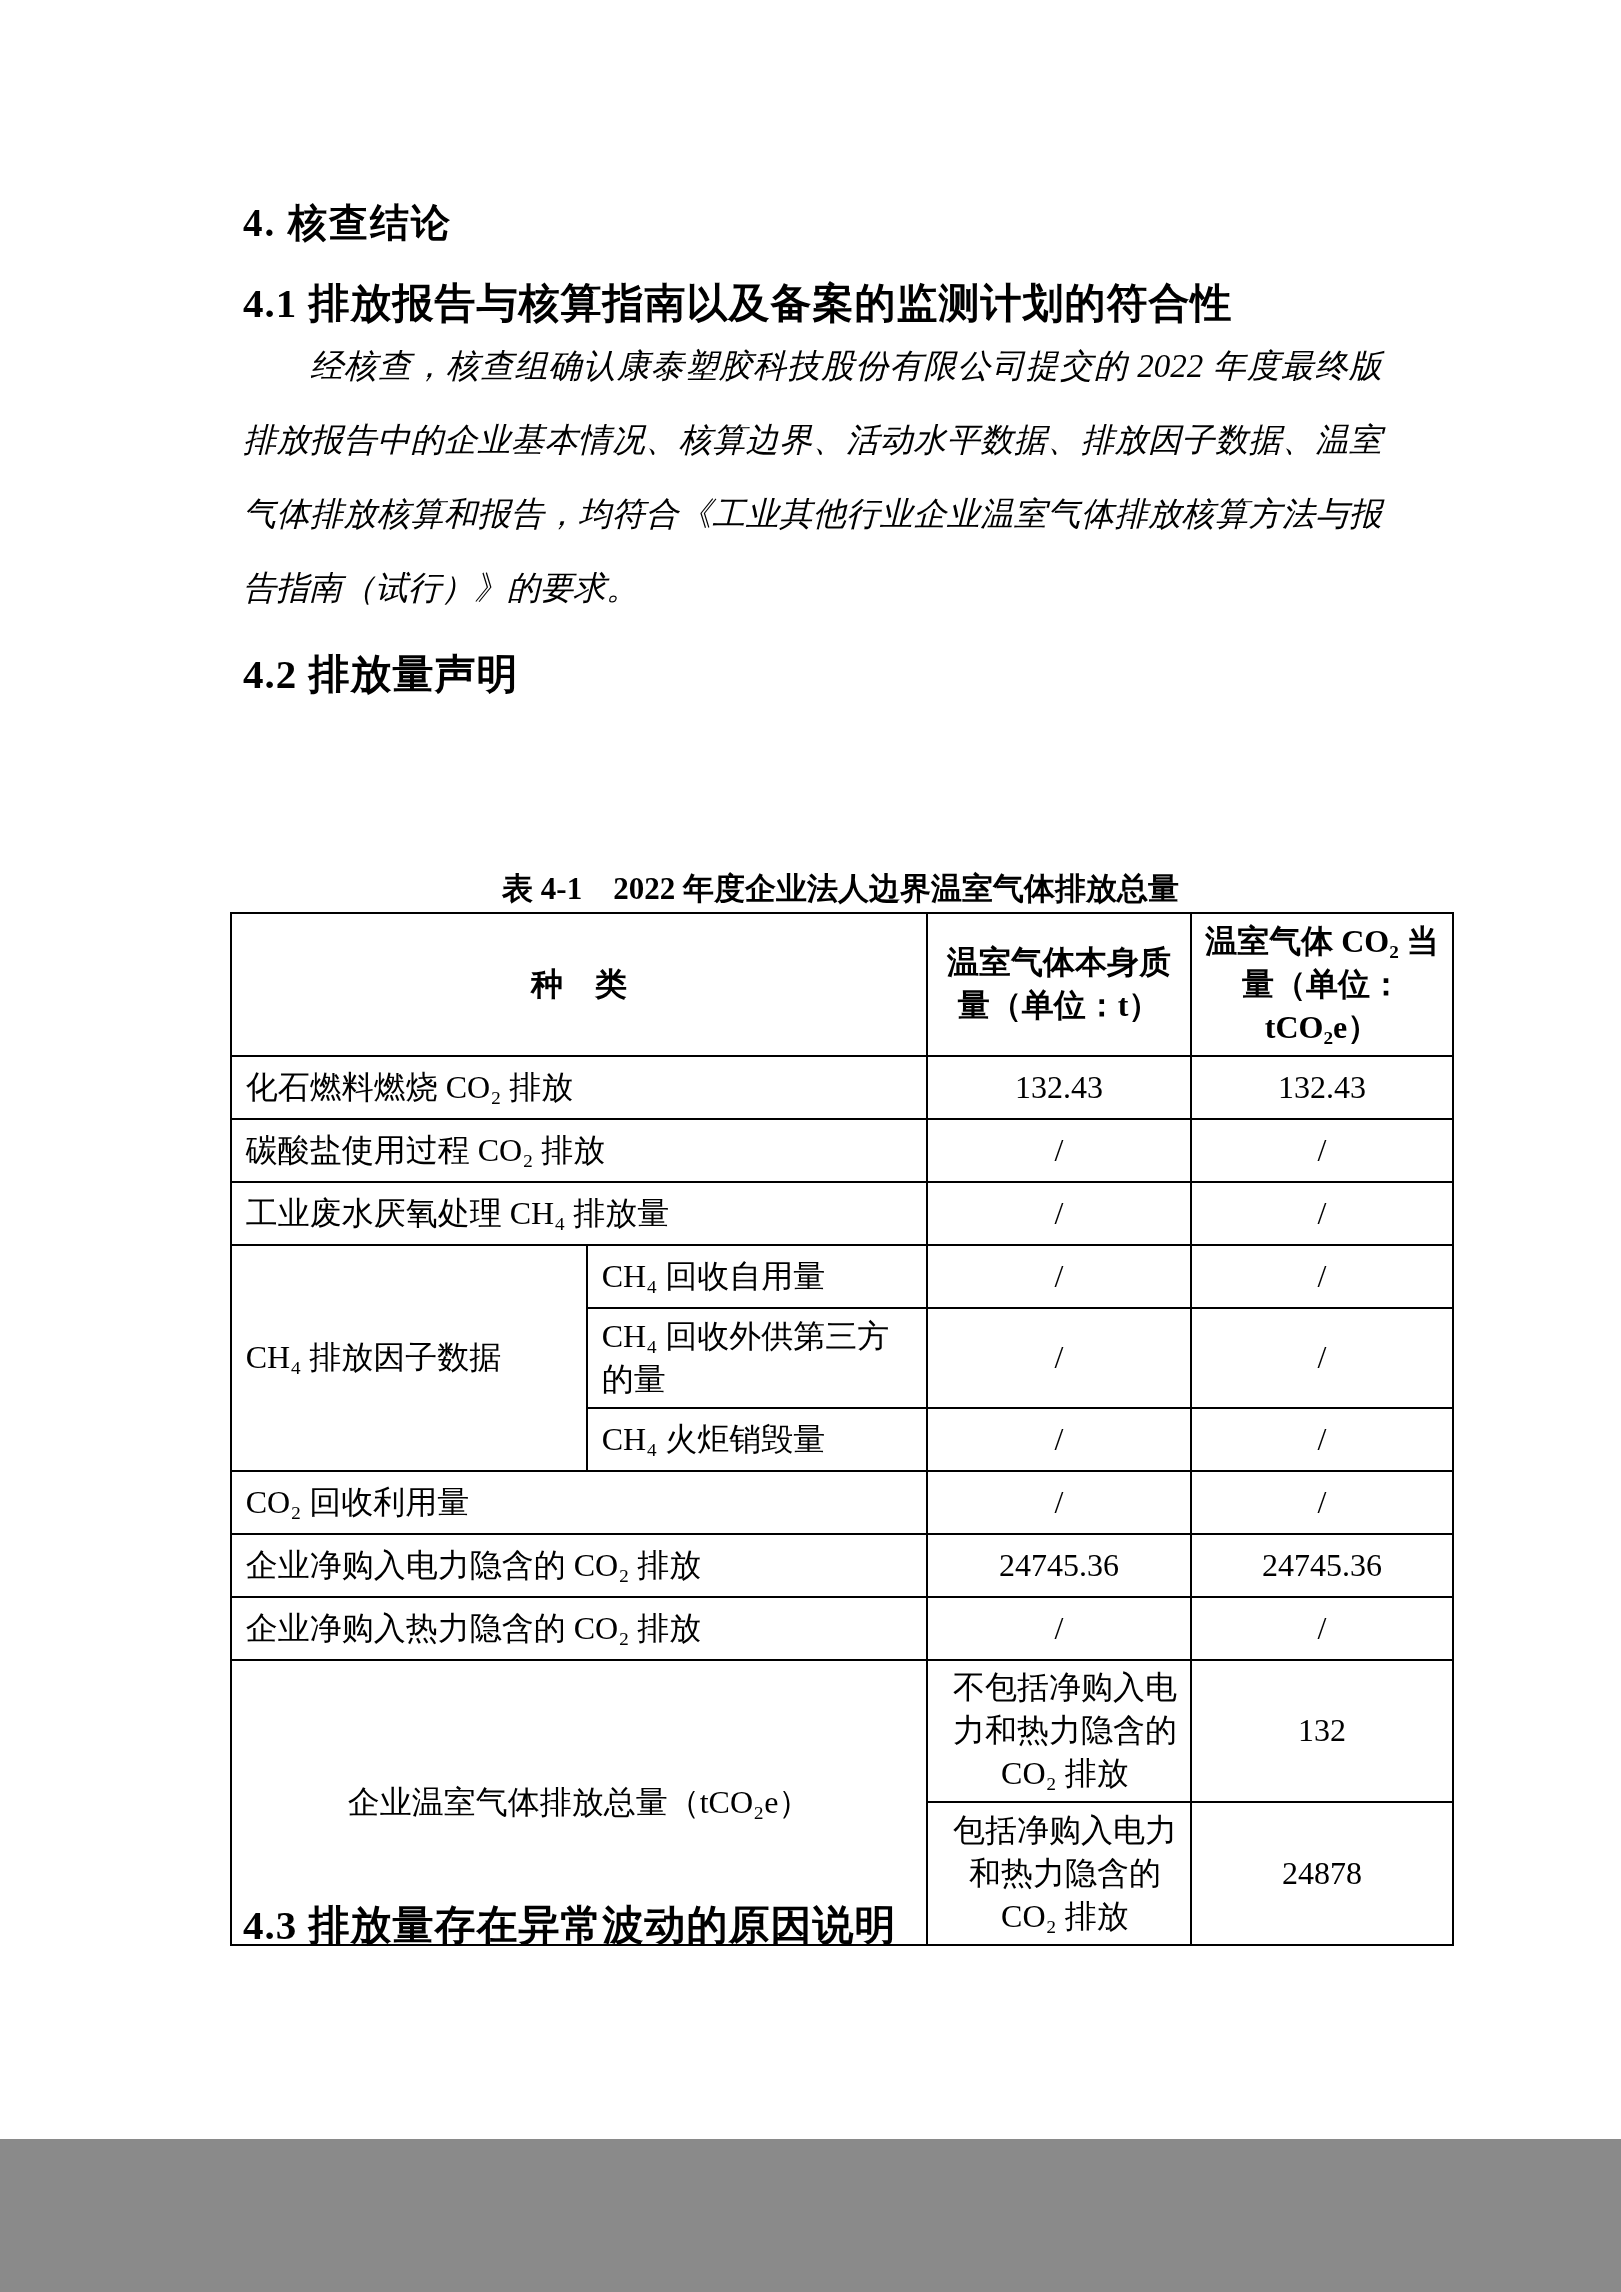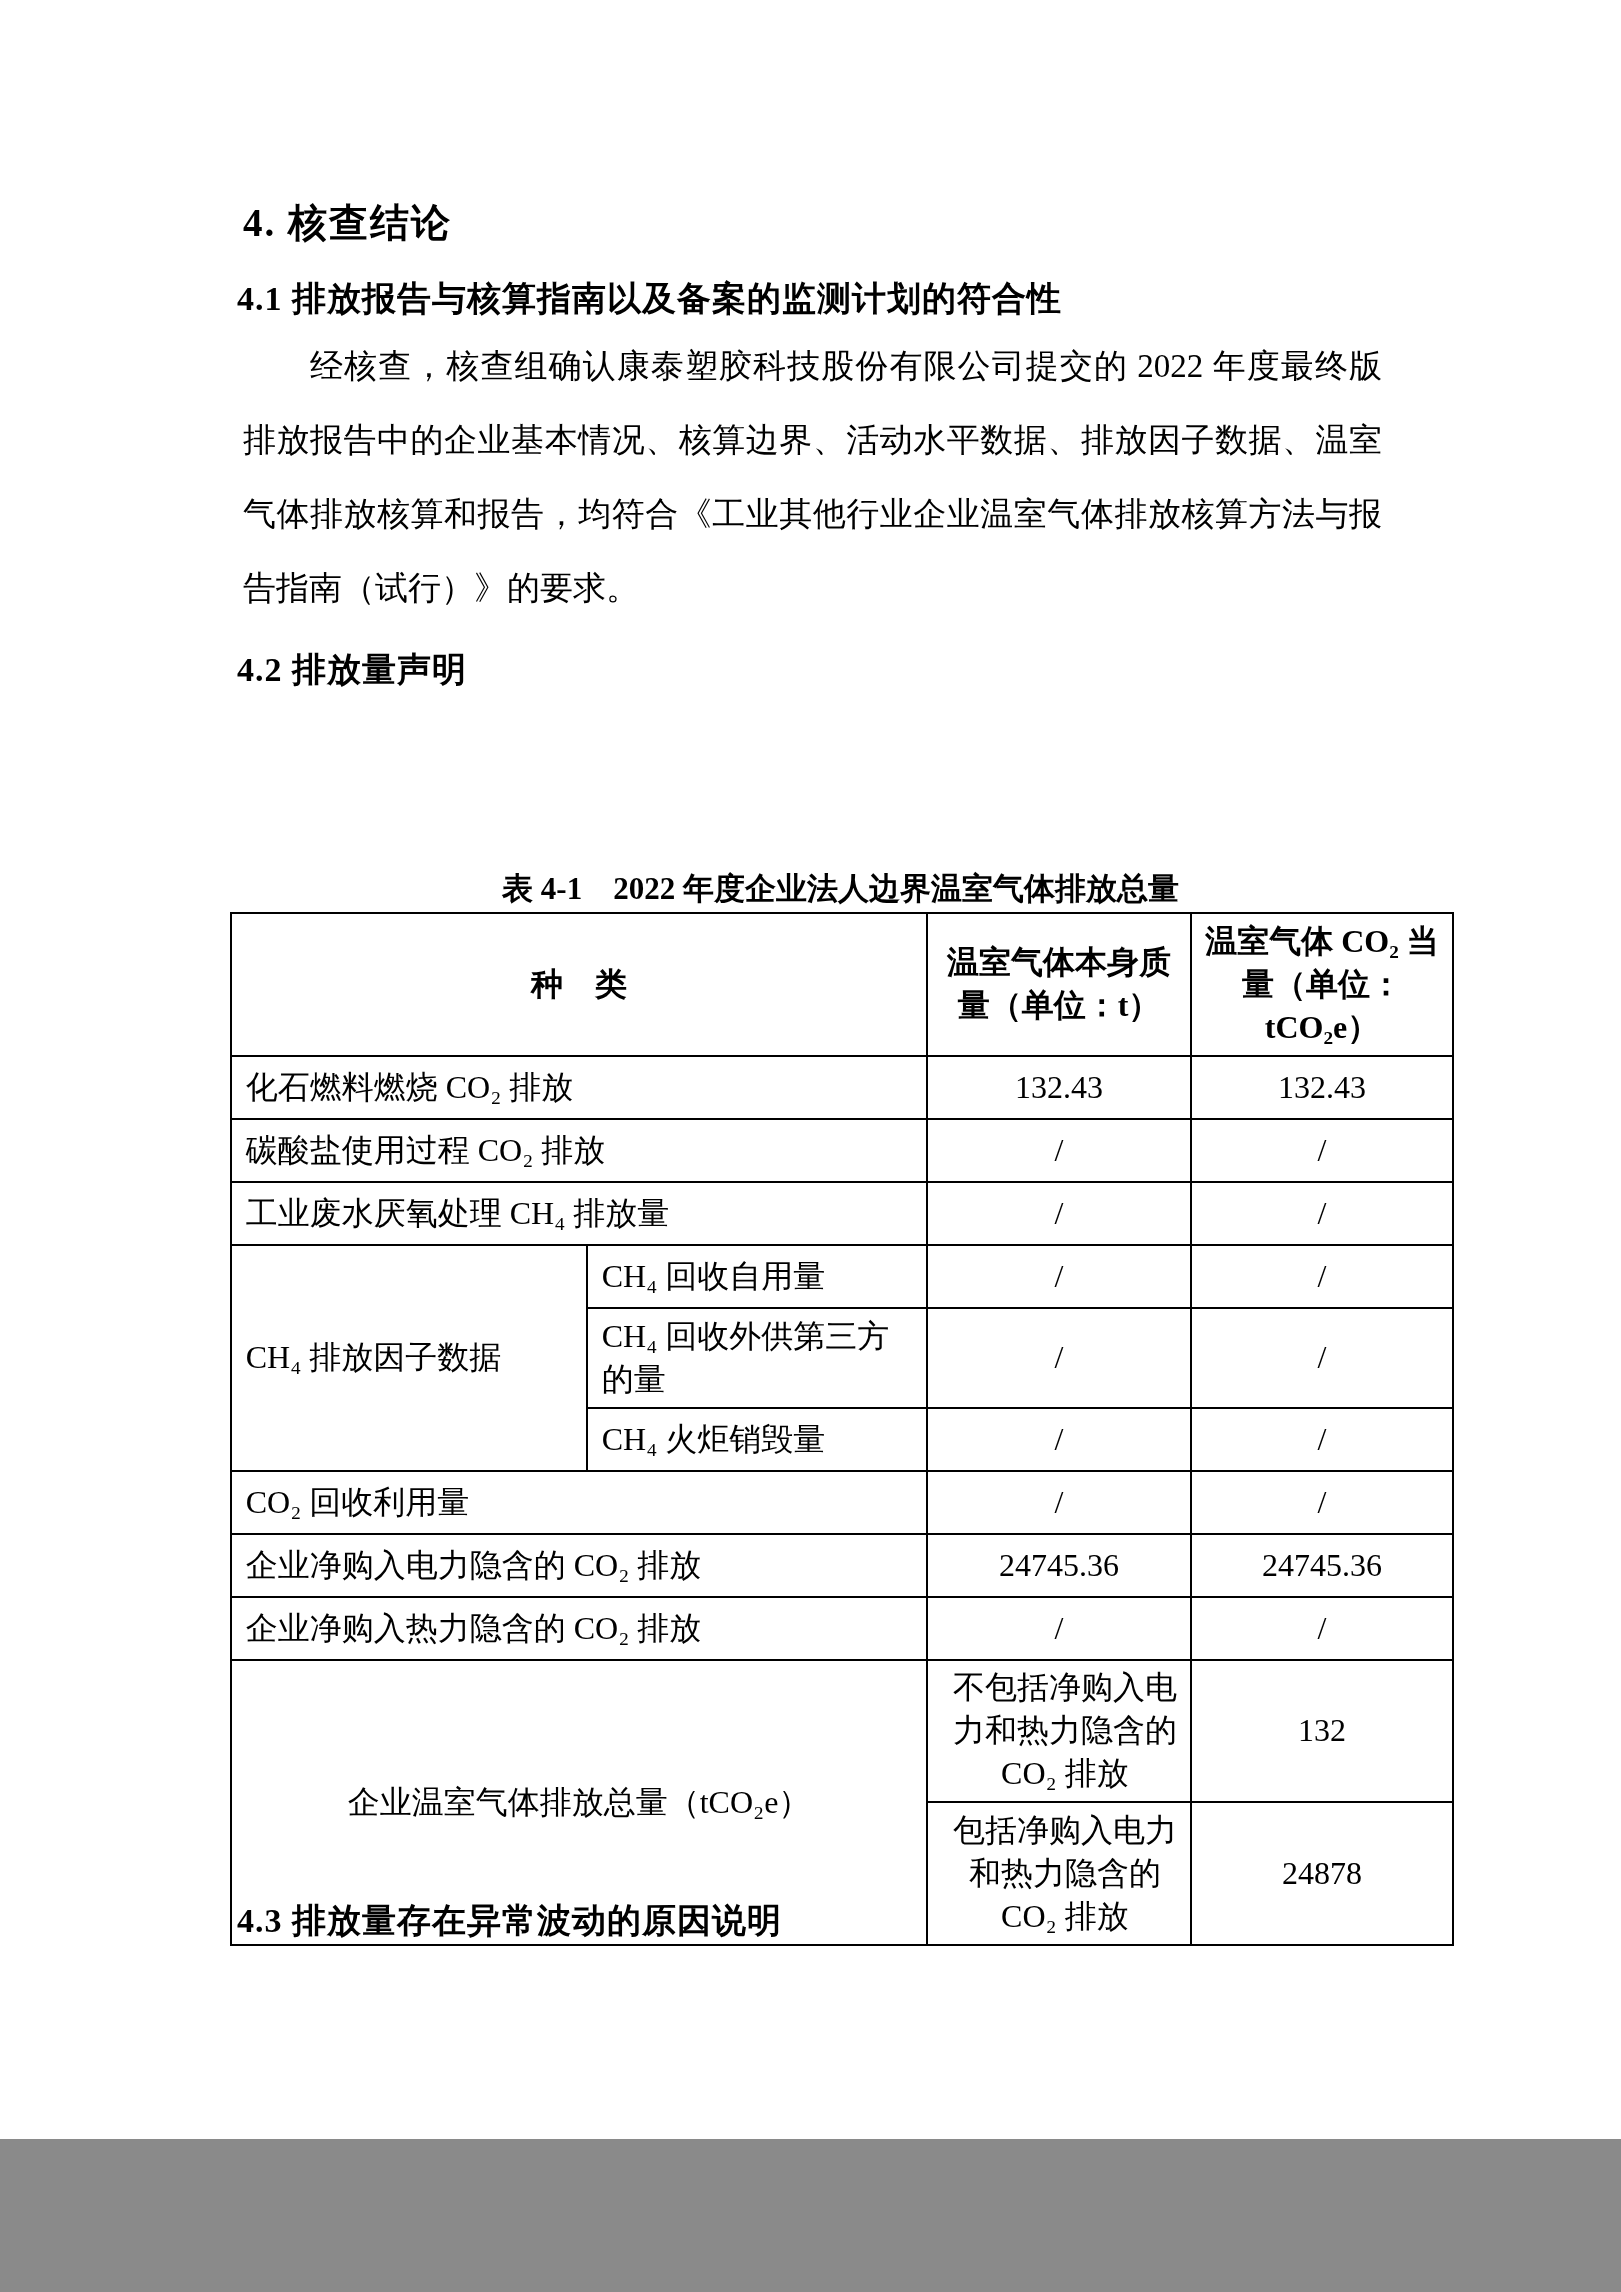--- a/index.html
+++ b/index.html
@@ -17,38 +17,38 @@
   .h1 {
     position: absolute;
     left: 243px;
     top: 196px;
     font-size: 39px;
     font-weight: bold;
     letter-spacing: 2px;
   }
   .h2 {
     position: absolute;
-    left: 237px;
-    font-size: 34px;
+    left: 243px;
+    font-size: 41px;
     font-weight: bold;
     letter-spacing: 1px;
   }
   .h2-41 { top: 276px; }
   .h2-42 { top: 647px; }
   .h2-43 { top: 1898px; }
   .para {
     position: absolute;
     left: 243px;
     width: 1139px;
     font-size: 33px;
     line-height: 74px;
     text-align: justify;
     text-indent: 67px;
   }
-  .p41 { top: 329px; }
+  .p41 { top: 329px; font-style: italic; }
   .p42 { top: 708px; }
   .p43 { top: 1954px; }
   .tbl-caption {
     position: absolute;
     left: 230px;
     top: 868px;
     width: 1221px;
     text-align: center;
     font-size: 31px;
     font-weight: bold;

